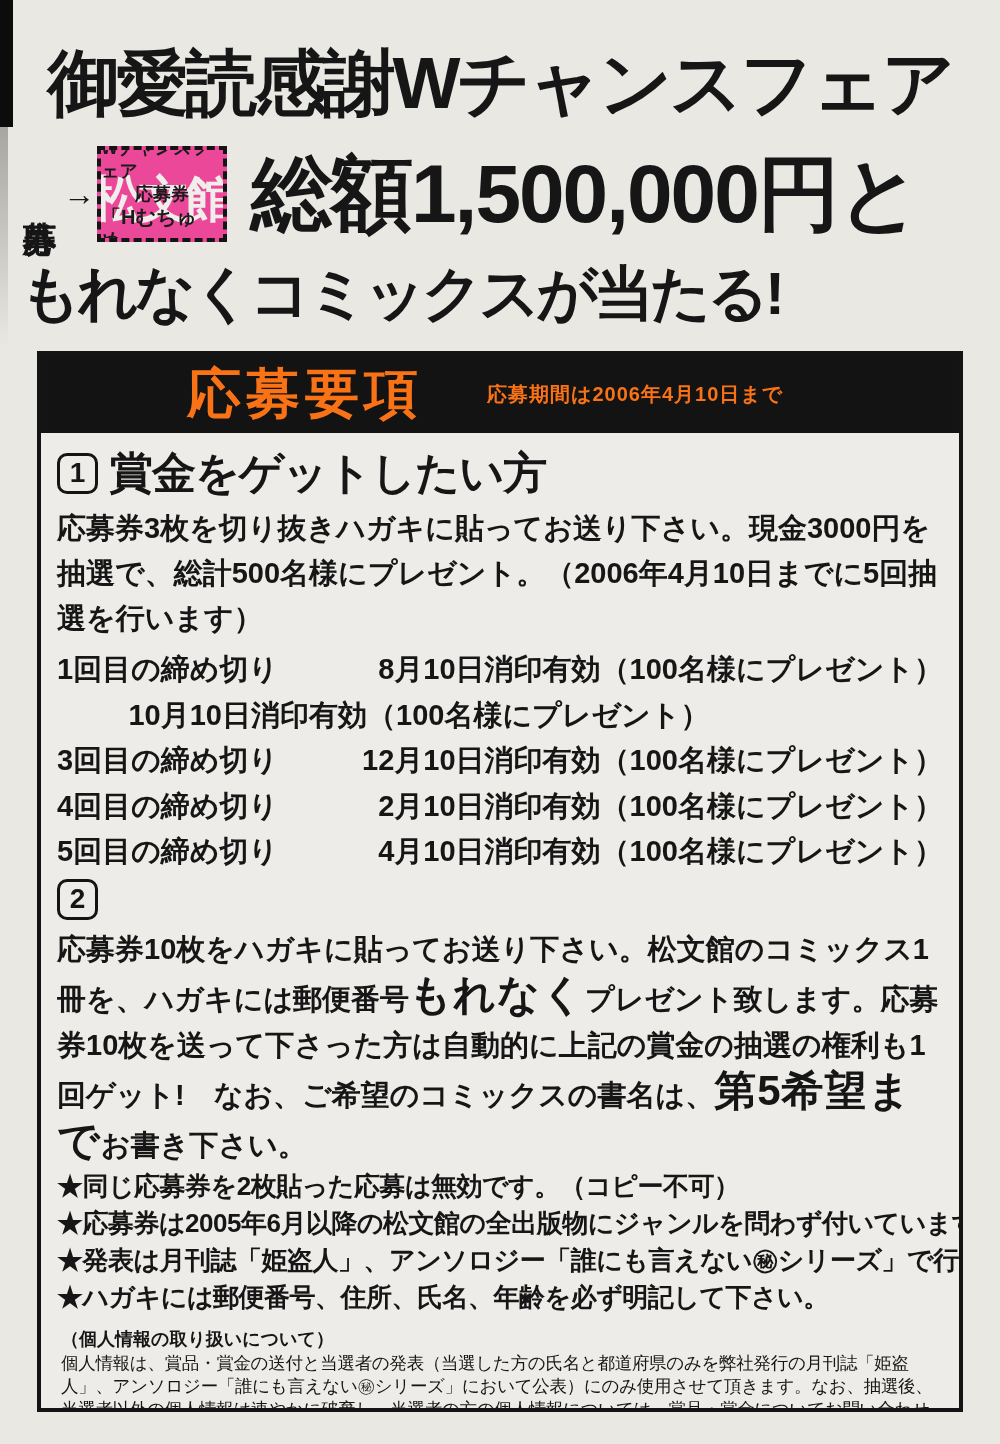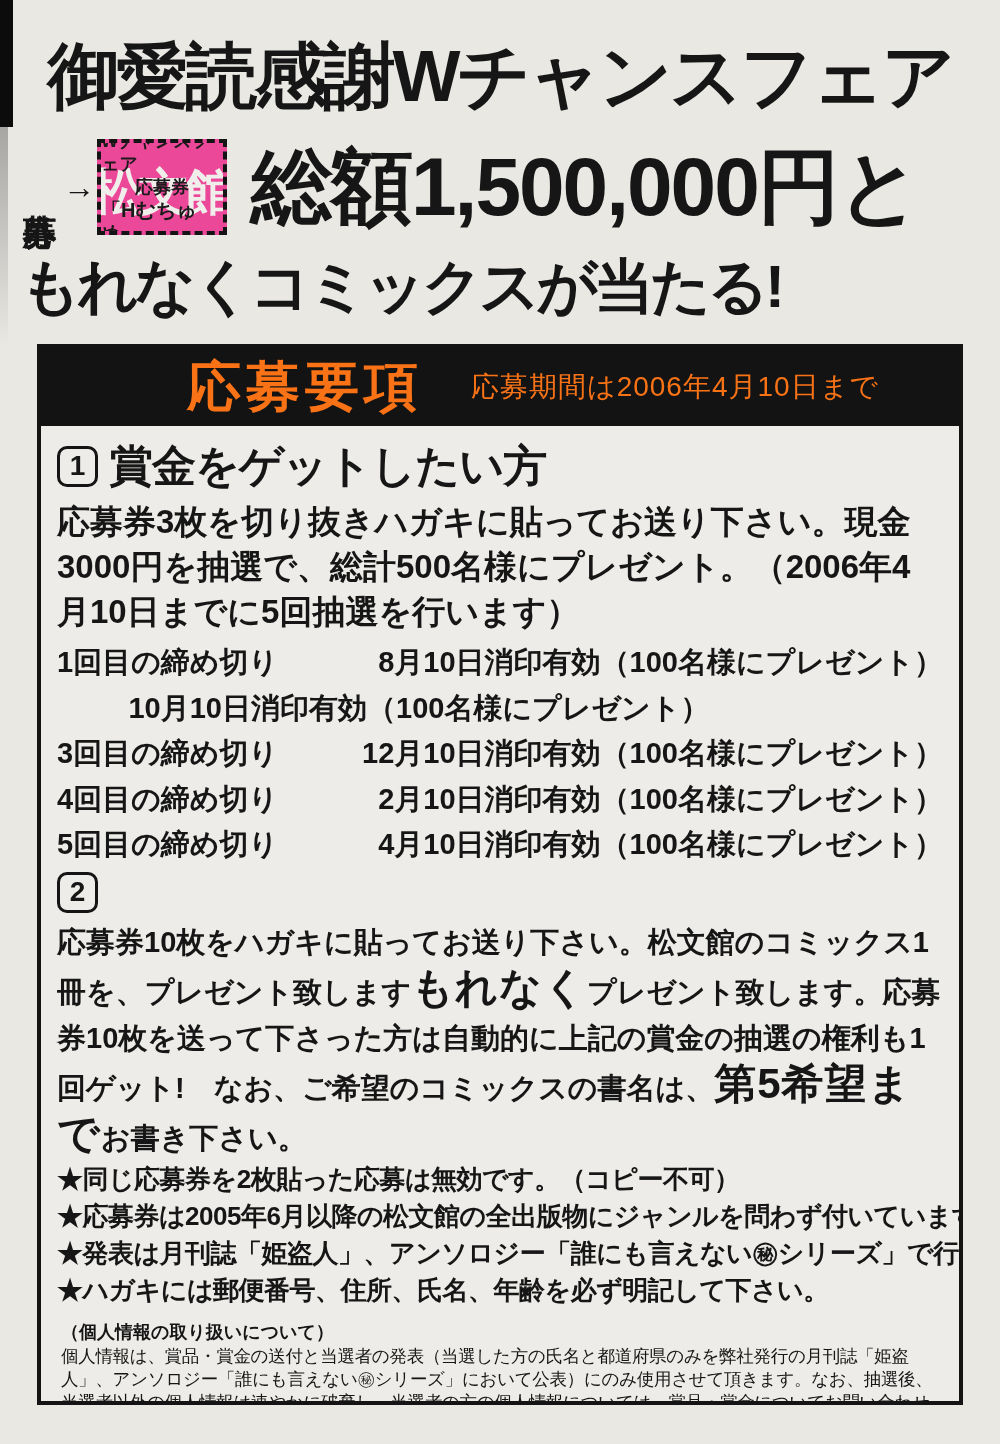--- a/index.html
+++ b/index.html
@@ -8,21 +8,21 @@
     position:relative; width:1000px; height:1444px;
     background:#e9e8e3; overflow:hidden;
     font-family:"Liberation Sans", sans-serif;
     color:#161616;
   }
   .scan-edge { position:absolute; left:0; top:0; width:13px; height:127px; background:#0c0c0c; }
   .scan-fade { position:absolute; left:0; top:127px; width:8px; height:220px;
     background:linear-gradient(#555, rgba(120,120,120,0)); opacity:.45; }
 
   
-  .header { padding-top:19px; }
+  .header { padding-top:26px; }
   .h1 {
     font-size:72px; font-weight:900; letter-spacing:-3px;
     text-align:center; line-height:114px; white-space:nowrap;
   }
   .h-row2 { display:flex; align-items:center; height:108px; padding-left:20px; }
   .coupon-label {
     writing-mode:vertical-rl; text-orientation:upright;
     font-size:34px; font-weight:900; line-height:40px; letter-spacing:1px;
     height:108px; text-align:center;
   }
@@ -49,34 +49,34 @@
     white-space:nowrap; padding-left:20px; line-height:92px; height:92px;
   }
 
   
   .main-box { margin:11px 37px 0; border:4px solid #141414; background:#edece8; }
   .banner {
     height:78px; background:#131313; color:#f97316;
     display:flex; align-items:center;
   }
   .banner-title  { font-size:54px; font-weight:900; margin-left:146px; letter-spacing:5px; }
-  .banner-period { font-size:28px; font-weight:400; margin-left:48px; letter-spacing:1px; }
+  .banner-period { font-size:20px; font-weight:700; margin-left:64px; letter-spacing:1px; }
 
   .content { height:975px; padding:6px 16px 0; overflow:hidden; }
 
   .sec-head { display:flex; align-items:center; margin:4px 0 2px; }
   .num-box {
     width:41px; height:41px; flex:none;
     border:3px solid #141414; border-radius:10px;
     display:flex; align-items:center; justify-content:center;
     font-size:28px; font-weight:900; margin-right:11px;
   }
   .sec-title { font-size:44px; font-weight:900; line-height:60px; white-space:nowrap; letter-spacing:-1px; }
 
-  .para { font-size:33px; font-weight:700; line-height:45px; margin-top:3px; }
+  .para { font-size:29px; font-weight:700; line-height:45px; margin-top:3px; }
 
   .rounds { margin-top:6px; }
   .round-row { display:flex; font-size:29px; font-weight:700; line-height:45.5px; white-space:nowrap;align-items:center; }
   .round-label { width:256px; }
   .round-date  { width:194px; text-align:right; }
 
   .para2 { font-size:29px; font-weight:700; line-height:46px; margin-top:6px; }
   .para2 .em { font-size:42px; font-weight:900; letter-spacing:1px; }
 
   .notes { }
@@ -149,21 +149,21 @@
           <span class="round-label">5回目の締め切り</span>
             <span class="round-date">4月10日</span>
             <span class="round-suffix">消印有効（100名様にプレゼント）</span>
         </div>
       </div>
 
       <div class="sec-head">
         <div class="num-box">2</div>
       </div>
       <div class="para2">
-        <span>応募券10枚をハガキに貼ってお送り下さい。松文館のコミックス1冊を、プレゼント致します</span><span class="em">もれなく</span><span>プレゼント致します。応募券10枚を送って下さった方は自動的に上記の賞金の抽選の権利も1回ゲット!　なお、ご希望のコミックスの書名は、</span><span class="em">第5希望まで</span><span>お書き下さい。</span>
+        <span>応募券10枚をハガキに貼ってお送り下さい。松文館のコミックス1冊を、ハガキには郵便番号</span><span class="em">もれなく</span><span>プレゼント致します。応募券10枚を送って下さった方は自動的に上記の賞金の抽選の権利も1回ゲット!　なお、ご希望のコミックスの書名は、</span><span class="em">第5希望まで</span><span>お書き下さい。</span>
       </div>
 
       <div class="notes">
         <div class="note">★同じ応募券を2枚貼った応募は無効です。（コピー不可）</div>
         <div class="note">★応募券は2005年6月以降の松文館の全出版物にジャンルを問わず付いています。</div>
         <div class="note">★発表は月刊誌「姫盗人」、アンソロジー「誰にも言えない㊙シリーズ」で行います。</div>
         <div class="note">★ハガキには郵便番号、住所、氏名、年齢を必ず明記して下さい。</div>
       </div>
 
       <div class="privacy">

